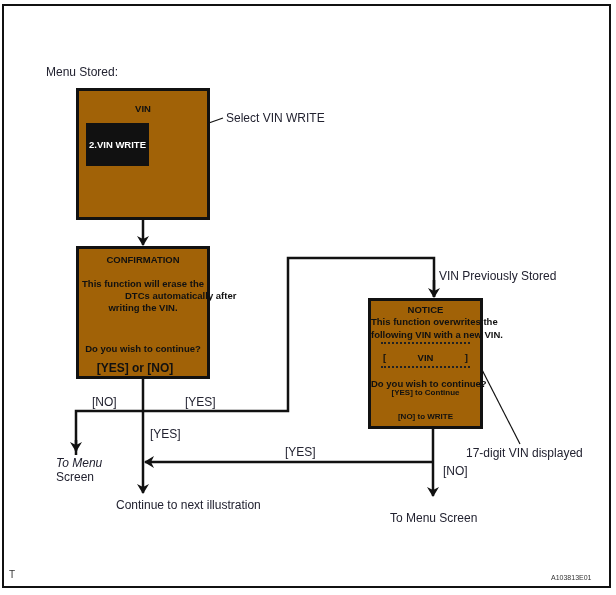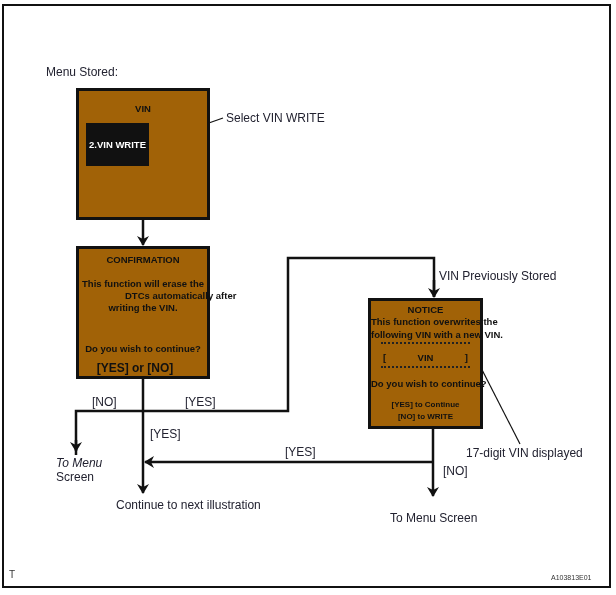--- a/index.html
+++ b/index.html
@@ -74,21 +74,21 @@
 <div class="box" style="left:368px;top:298px;width:115px;height:131px;">
   <div class="bx" style="left:0;right:0;top:3px;">NOTICE</div>
   <div class="bx" style="left:0;right:0;top:15px;">This function overwrites the</div>
   <div class="bx" style="left:0;right:0;top:28px;">following VIN with a new VIN.</div>
   <div class="dots" style="top:41px;"></div>
   <div class="bx" style="left:12px;top:51px;">[</div>
   <div class="bx" style="left:0;right:0;top:51px;">VIN</div>
   <div class="bx" style="right:12px;top:51px;">]</div>
   <div class="dots" style="top:65px;"></div>
   <div class="bx" style="left:0;right:0;top:77px;">Do you wish to continue?</div>
-  <div class="bx" style="left:0;right:0;top:99px;font-size:8px;">[YES] to Continue</div>
+  <div class="bx" style="left:0;right:0;top:87px;font-size:8px;">[YES] to Continue</div>
   <div class="bx" style="left:0;right:0;top:111px;font-size:8px;">[NO] to WRITE</div>
 </div>
 
 <span class="lbl" style="left:466px;top:446px;">17-digit VIN displayed</span>
 <span class="lbl" style="left:443px;top:464px;">[NO]</span>
 <span class="lbl" style="left:390px;top:511px;">To Menu Screen</span>
 
 <span class="small" style="left:9px;top:569px;font-size:10px;">T</span>
 <span class="small" style="left:551px;top:574px;font-size:7px;">A103813E01</span>
 

